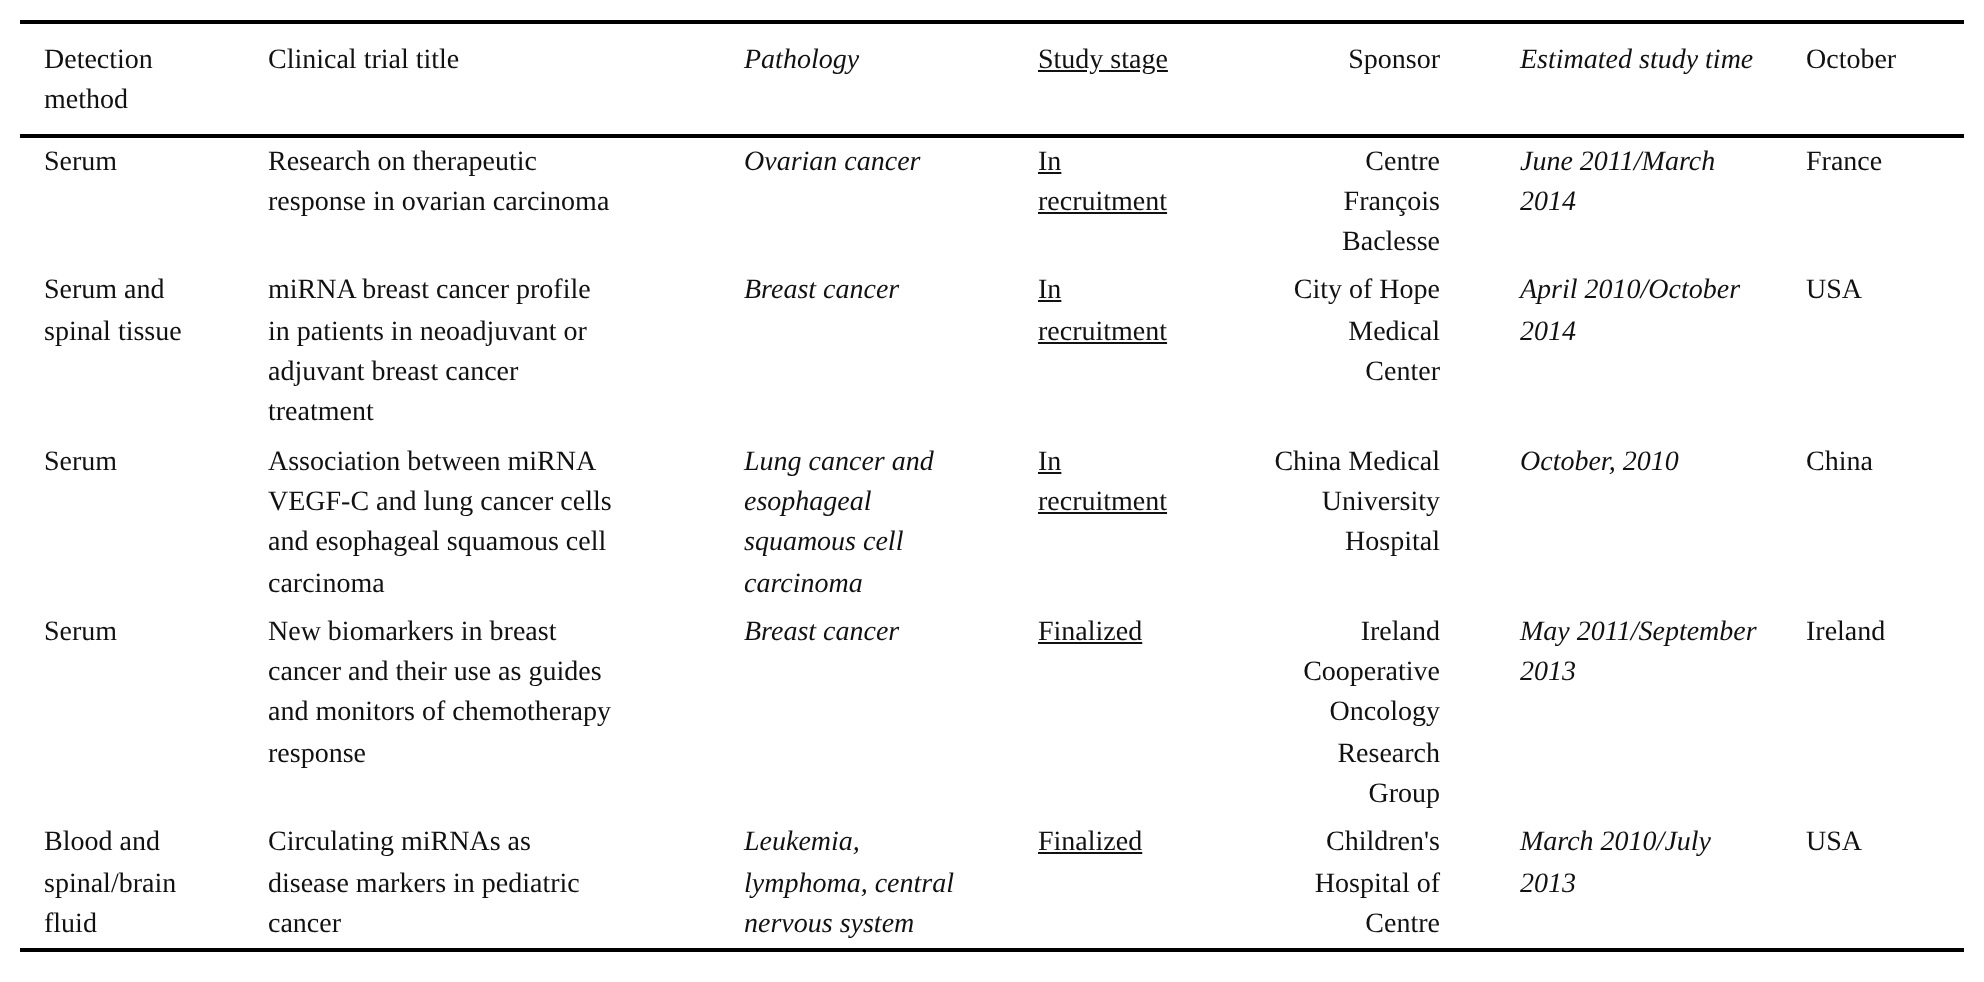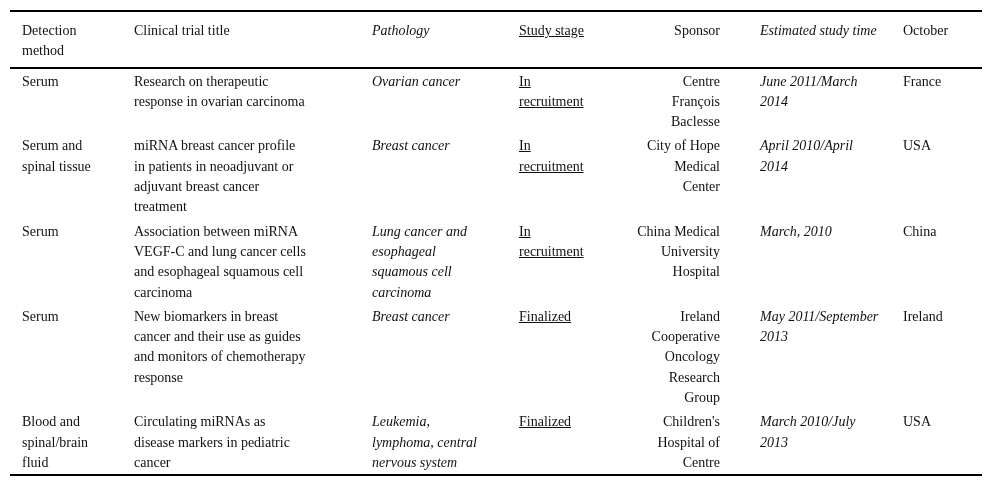--- a/index.html
+++ b/index.html
@@ -88,30 +88,30 @@
         <td>Centre François Baclesse</td>
         <td>June 2011/March 2014</td>
         <td>France</td>
       </tr>
       <tr>
         <td>Serum and spinal tissue</td>
         <td>miRNA breast cancer profile in patients in neoadjuvant or adjuvant breast cancer treatment</td>
         <td>Breast cancer</td>
         <td>In recruitment</td>
         <td>City of Hope Medical Center</td>
-        <td>April 2010/April 2014</td>
+        <td>April 2010/October 2014</td>
         <td>USA</td>
       </tr>
       <tr>
         <td>Serum</td>
         <td>Association between miRNA VEGF-C and lung cancer cells and esophageal squamous cell carcinoma</td>
         <td>Lung cancer and esophageal squamous cell carcinoma</td>
         <td>In recruitment</td>
         <td>China Medical University Hospital</td>
-        <td>March, 2010</td>
+        <td>October, 2010</td>
         <td>China</td>
       </tr>
       <tr>
         <td>Serum</td>
         <td>New biomarkers in breast cancer and their use as guides and monitors of chemotherapy response</td>
         <td>Breast cancer</td>
         <td>Finalized</td>
         <td>Ireland Cooperative Oncology Research Group</td>
         <td>May 2011/September 2013</td>
         <td>Ireland</td>

